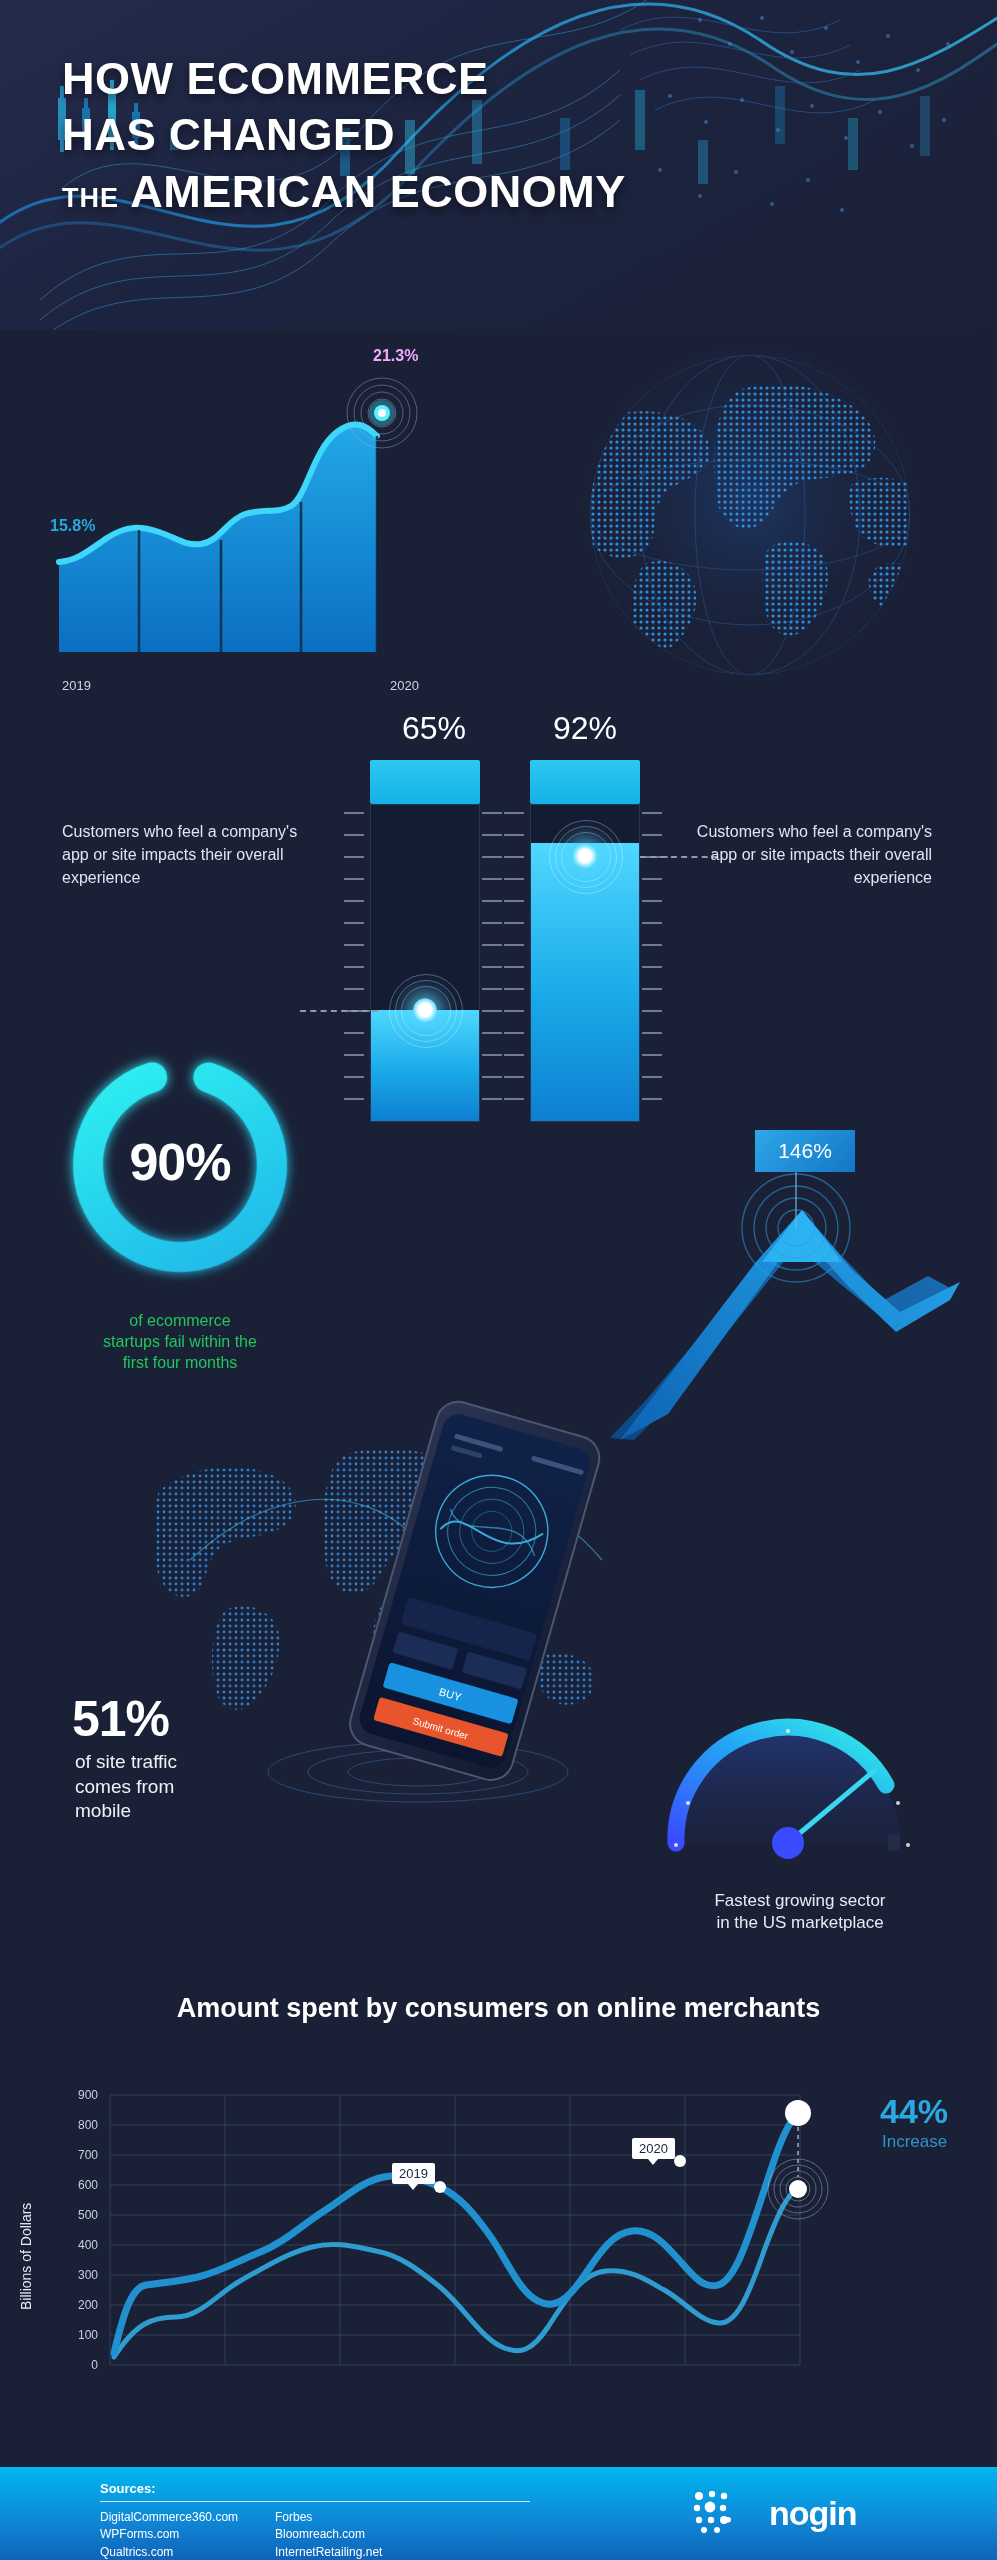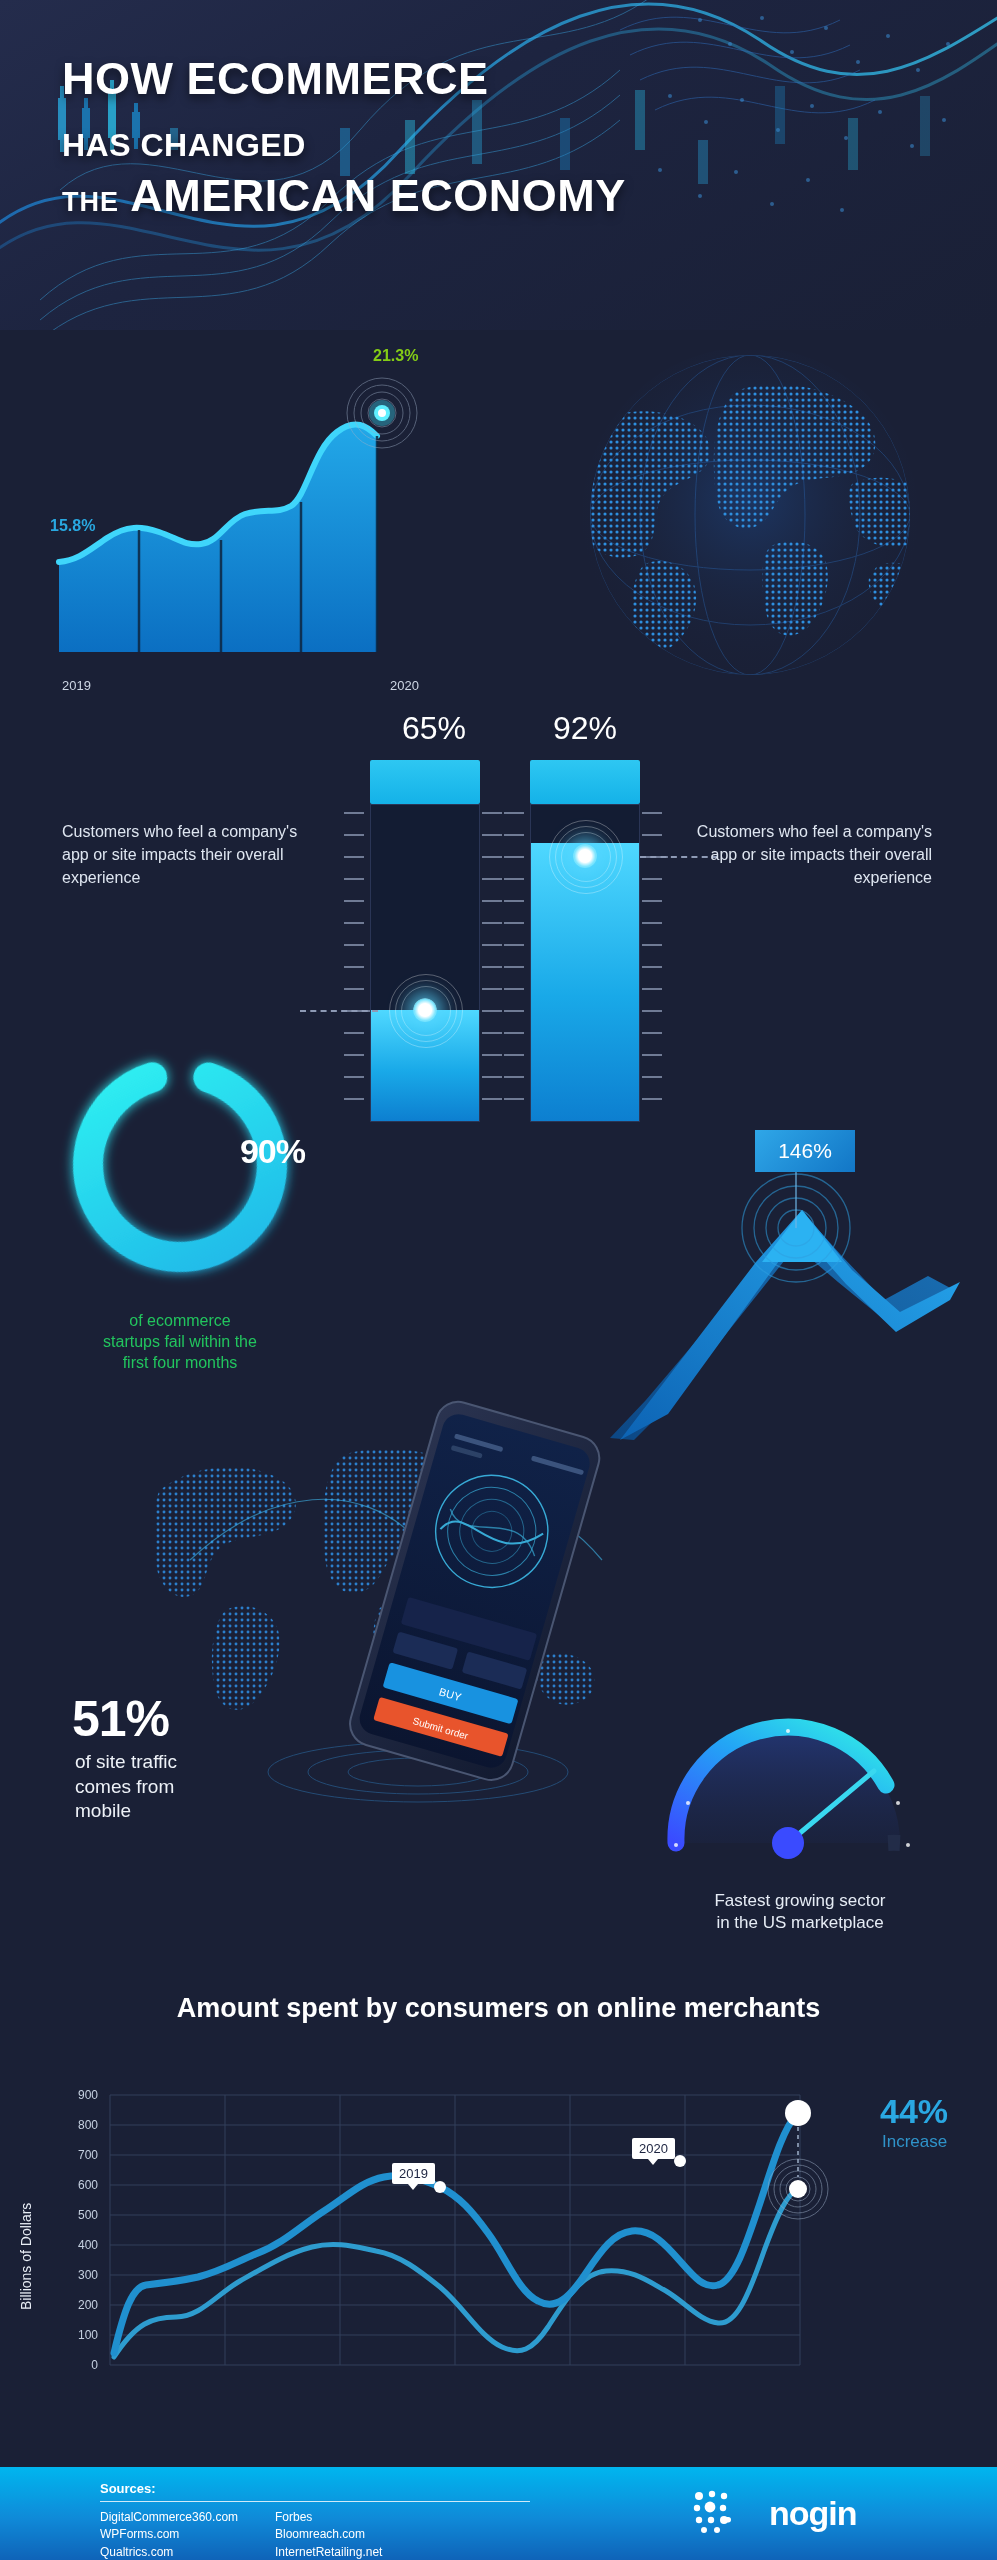--- a/index.html
+++ b/index.html
@@ -12,32 +12,32 @@
 
   
   .hero{position:absolute;left:0;top:0;width:997px;height:330px;
     background:linear-gradient(150deg,#242c4c 0%,#1d2440 40%,#1a2036 100%);
     overflow:hidden;}
   .hero svg{position:absolute;left:0;top:0;}
   .hero-title{position:absolute;left:62px;top:56px;width:890px;z-index:5;
     font-weight:bold;letter-spacing:.5px;line-height:1.0;
     text-shadow:0 4px 10px rgba(0,0,0,.55);}
   .hero-title .l1{display:block;font-size:45px;}
-  .hero-title .l2{display:block;font-size:32px;margin-top:28px;}
+  .hero-title .l2{display:block;font-size:44px;margin-top:12px;}
   .hero-title .l3{display:block;margin-top:12px;font-size:45px;}
   .hero-title .the{font-size:27px;letter-spacing:1px;}
 
   
   .sec1{position:absolute;left:0;top:330px;width:997px;height:370px;}
   .s1-title{position:absolute;left:80px;top:12px;width:330px;line-height:1.22;}
   .s1-title .b{display:block;font-size:25px;font-weight:bold;}
   .s1-title .n{display:block;font-size:23px;font-weight:300;color:#e7ecf5;}
   .area-wrap{position:absolute;left:55px;top:80px;width:380px;height:260px;}
   .lbl-158{position:absolute;left:50px;top:187px;font-size:16px;font-weight:bold;color:#29a8e0;}
-  .lbl-213{position:absolute;left:373px;top:17px;font-size:16px;font-weight:bold;color:#84cc16;}
+  .lbl-213{position:absolute;left:373px;top:17px;font-size:16px;font-weight:bold;color:#f0abfc;}
   .yr-2019{position:absolute;left:62px;top:348px;font-size:13px;color:#cdd6e4;}
   .yr-2020{position:absolute;left:390px;top:348px;font-size:13px;color:#cdd6e4;}
 
   
   .globe{position:absolute;left:525px;top:20px;width:450px;height:340px;}
 
   
   .sec2{position:absolute;left:0;top:710px;width:997px;height:550px;}
   .bar-pct{position:absolute;top:0;width:110px;text-align:center;font-size:32px;font-weight:300;}
   .bar-cap{position:absolute;width:110px;height:44px;border-radius:2px;
@@ -53,22 +53,22 @@
   .knob .dot{position:absolute;left:28px;top:28px;width:24px;height:24px;border-radius:50%;
     background:radial-gradient(circle,#ffffff 0%,#ffffff 38%,#7ee6ff 62%,rgba(60,200,255,0) 100%);
     box-shadow:0 0 18px 6px rgba(90,215,255,.75);}
   .dash-l{position:absolute;height:0;border-top:2px dashed #8e9ab5;}
   .s2-textL{position:absolute;left:62px;top:110px;width:240px;font-size:16px;line-height:1.45;color:#dfe6f1;}
   .s2-textR{position:absolute;left:692px;top:110px;width:240px;font-size:16px;line-height:1.45;color:#dfe6f1;text-align:right;}
 
   
   .sec3{position:absolute;left:0;top:1020px;width:997px;height:420px;}
   .donut{position:absolute;left:55px;top:20px;width:250px;height:250px;}
-  .donut-num{position:absolute;left:55px;top:112px;width:250px;text-align:right;
-    font-size:34px;font-weight:bold;letter-spacing:-1px;}
+  .donut-num{position:absolute;left:55px;top:112px;width:250px;text-align:center;
+    font-size:52px;font-weight:bold;letter-spacing:-1px;}
   .donut-cap{position:absolute;left:30px;top:290px;width:300px;text-align:center;
     font-size:16px;line-height:1.32;color:#22c55e;}
   .yoy-txt{position:absolute;left:570px;top:270px;width:280px;text-align:right;
     font-size:25px;font-weight:300;line-height:1.28;color:#ffffff;}
   .flag146{position:absolute;left:755px;top:110px;width:100px;height:42px;
     background:linear-gradient(135deg,#2fa7e8 0%,#1276c6 100%);
     display:flex;align-items:center;justify-content:center;font-size:21px;}
 
   
   .sec4{position:absolute;left:0;top:1420px;width:997px;height:530px;}

